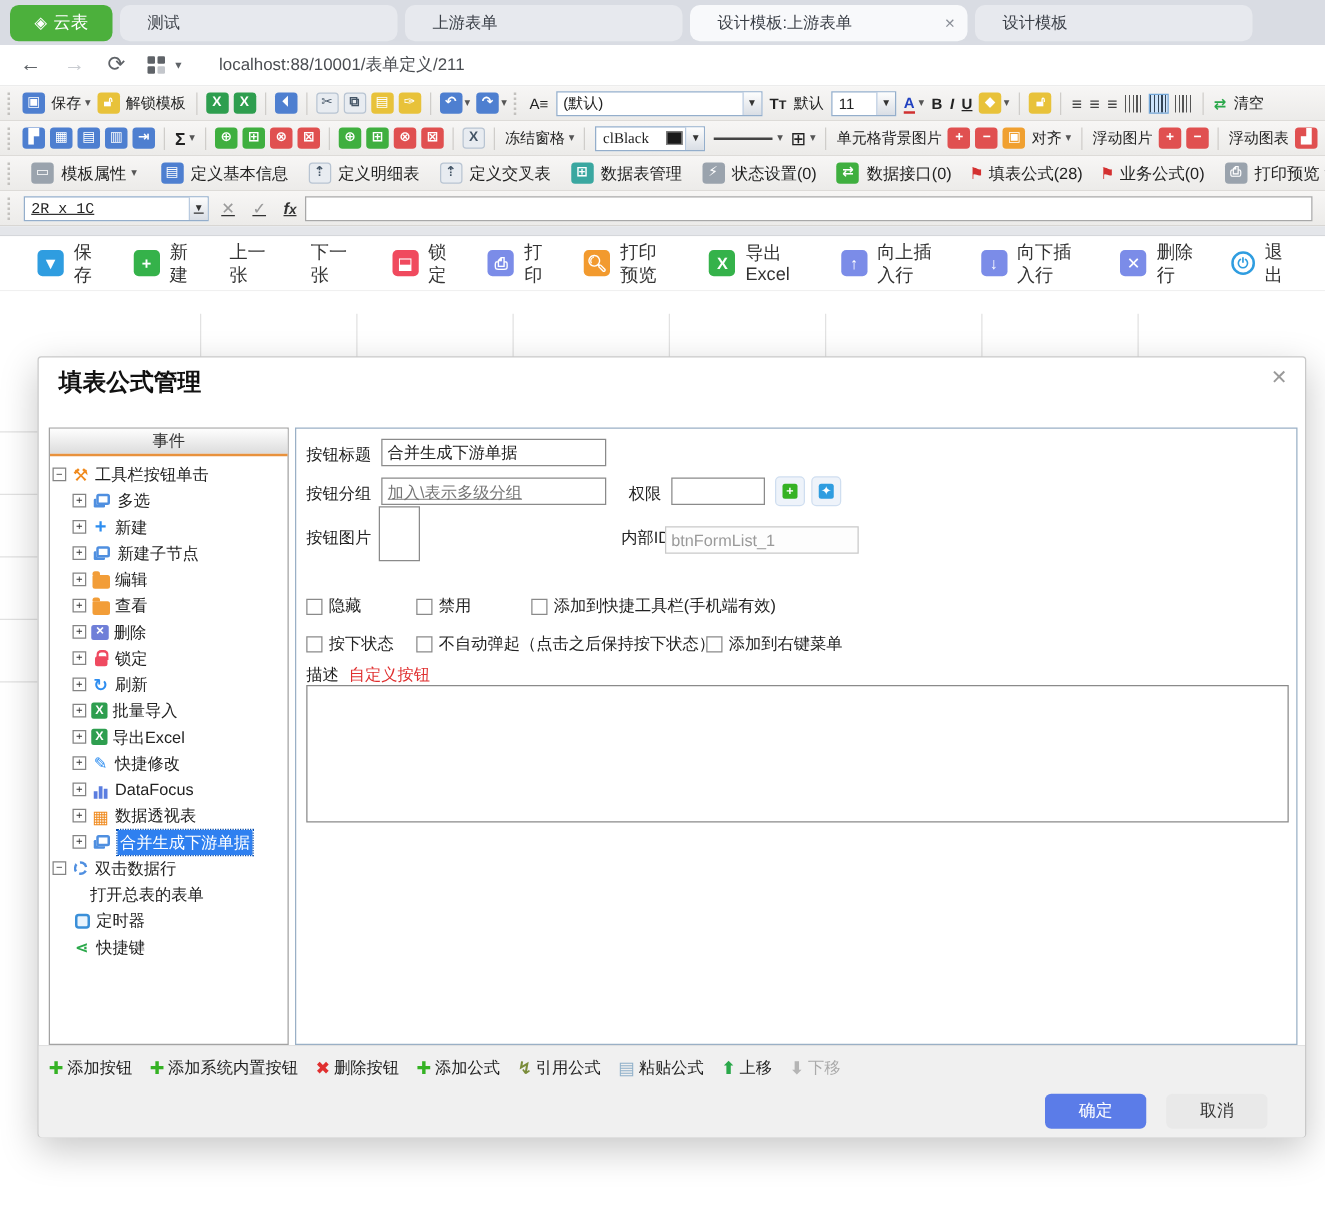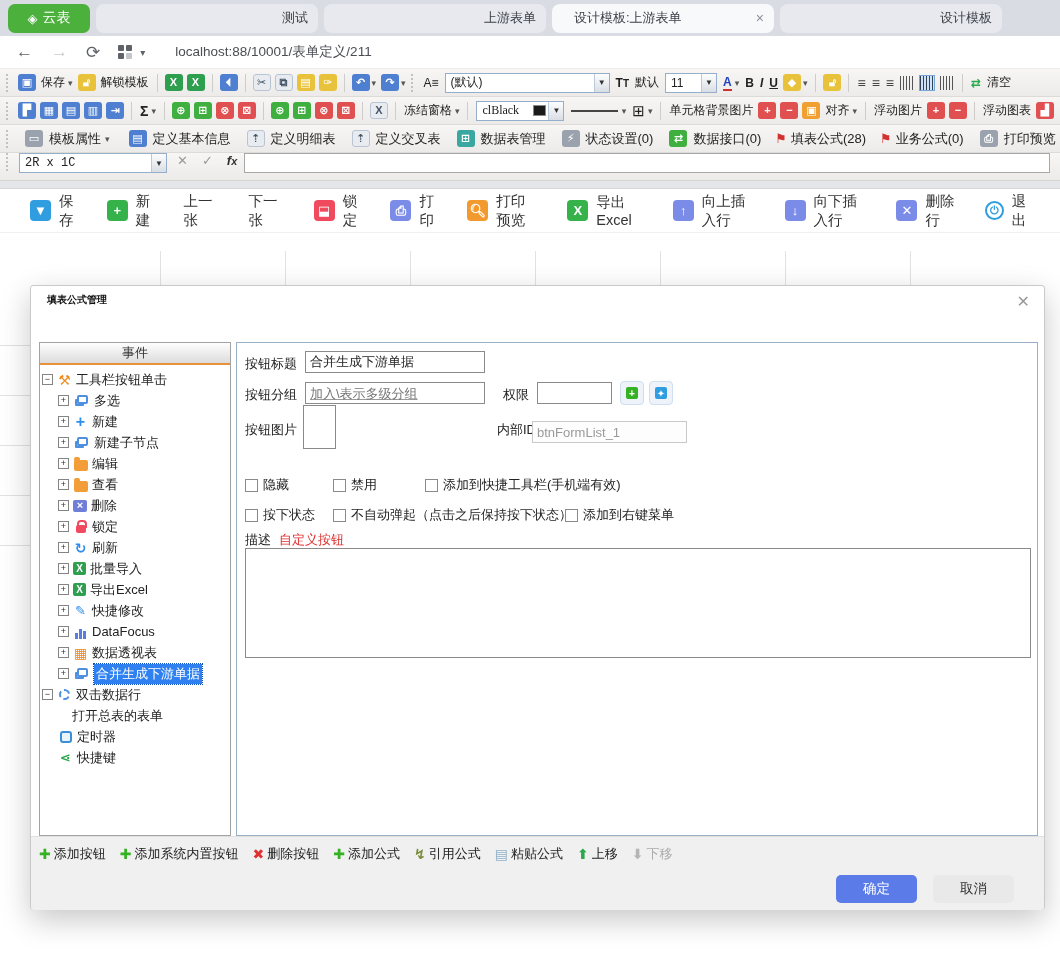--- a/index.html
+++ b/index.html
@@ -5,21 +5,21 @@
   * { margin:0; padding:0; box-sizing:border-box; }
   html,body { width:1060px; height:965px; overflow:hidden; background:#fff;
     font-family:"Liberation Sans","DejaVu Sans",sans-serif; font-size:12px; color:#333; }
 
   
   .tabbar { height:36px; background:#d9dce3; display:flex; align-items:center; gap:6px; padding:0 0 0 8px; }
   .brand { height:29px; width:82px; background:#4cb03c; border-radius:7px; color:#fff;
     display:flex; align-items:center; justify-content:center; gap:5px; font-size:14px; flex:none; }
   .brand .bicon { font-size:13px; }
   .btab { height:29px; width:222px; background:#e7e9ee; border-radius:8px; display:flex; align-items:center;
-    padding:0 10px 0 22px; font-size:13px; color:#3a3f47; flex:none;justify-content:flex-end; }
+    padding:0 10px 0 22px; font-size:13px; color:#3a3f47; flex:none; }
   .btab.active { background:#f8f9fb; }
   .btab .close { margin-left:auto; color:#8a8f98; font-size:14px; }
   .btab.clip { overflow:hidden; white-space:nowrap; }
 
   
   .addrbar { height:33px; background:#fff; display:flex; align-items:center; gap:18px; padding:0 16px; border-bottom:1px solid #ececec;}
   .nav { font-size:17px; color:#5f6368; }
   .nav.disabled { color:#c9ccd1; }
   .appgrid { display:grid; grid-template-columns:6px 6px; grid-gap:2px; }
   .appgrid i { width:6px; height:6px; background:#5f6368; border-radius:1px; }
@@ -52,21 +52,21 @@
   .c-teal  { background:#3aa7a0; }  .c-gray  { background:#9aa3ad; }
   .c-excel { background:#2e9e4f; }
   .c-gold  { background:#e8c23a; }  .c-plain { background:#e8ecf1; color:#456; border:1px solid #b8c4d2;}
 
   
   .menurow { height:28px; }
   .mitem { display:flex; align-items:center; gap:4px; margin:0 7px; font-size:13px; color:#222; }
   .flag { color:#d43030; font-size:13px; }
 
   
-  .fbar { height:28px; background:linear-gradient(#f7f6f5,#ecebe9); border-bottom:1px solid #d8d6d3; display:flex; padding:0 4px;}
+  .fbar { height:28px; background:linear-gradient(#f7f6f5,#ecebe9); border-bottom:1px solid #d8d6d3; display:flex; align-items:center; padding:0 4px;text-decoration:underline;}
   .fsym { font-size:13px; color:#9a9a9a; font-weight:bold; margin:0 7px; }
   .fx { font-style:italic; font-weight:bold; color:#333; font-size:13px; margin:0 7px;}
   .finput { flex:1; height:20px; background:#fff; border:1px solid #a8a8a8; margin-right:6px; }
 
   .strip2 { height:8px; background:#e4e6ea; border-bottom:1px solid #d5d7db; }
 
   
   .actionbar { height:44px; background:#fff; display:flex; align-items:center; gap:30px; padding:0 30px; border-bottom:1px solid #f0f0f0;}
   .act { display:flex; align-items:center; gap:8px; font-size:14.5px; color:#333; }
   .ai { width:21px; height:21px; border-radius:4px; color:#fff; display:flex; align-items:center; justify-content:center; font-size:13px; font-weight:bold; flex:none;}
@@ -77,21 +77,21 @@
   .ai-exit { background:#fff; border:2px solid #2f9de0; color:#2f9de0; border-radius:50%; width:19px;height:19px; font-size:11px;}
 
   
   .content { position:relative; height:732px; background:#fff; }
   .vgrid { position:absolute; top:18px; width:1px; height:36px; background:#e2e2e2; }
   .htick { position:absolute; left:0; width:30px; height:1px; background:#e2e2e2; }
 
   
   .dialog { position:absolute; left:30px; top:52px; width:1015px; height:625px; background:#fff;
     border:1px solid #c9c9c9; border-radius:3px; box-shadow:0 10px 30px rgba(0,0,0,.22); }
-  .dtitle { position:absolute; left:16px; top:7px; font-size:10px; font-weight:bold; color:#111; }
+  .dtitle { position:absolute; left:16px; top:7px; font-size:19px; font-weight:bold; color:#111; }
   .dclose { position:absolute; right:14px; top:6px; font-size:16px; color:#9a9a9a; }
   .dtabs { position:absolute; left:8px; top:33px; display:flex; align-items:flex-end; height:23px; }
   .dtab { height:21px; padding:0 12px; border:1px solid #919191; border-bottom:none; background:linear-gradient(#fdfdfd,#e6e6e6);
     display:flex; align-items:center; font-size:13px; color:#222; border-top-left-radius:3px; border-top-right-radius:6px; margin-right:-4px; }
   .dtab.active { height:23px; background:#fff; z-index:2; position:relative; }
 
   .treepanel { position:absolute; left:8px; top:56px; width:192px; height:494px; border:1px solid #a3a3a3; background:#fff; }
   .treehdr { height:22px; background:linear-gradient(#fefefe,#dcdcdc); border-bottom:2px solid #e8913c;
     display:flex; align-items:center; justify-content:center; font-size:13px; color:#333; }
   .tree { padding:4px 2px; font-size:13px; }

